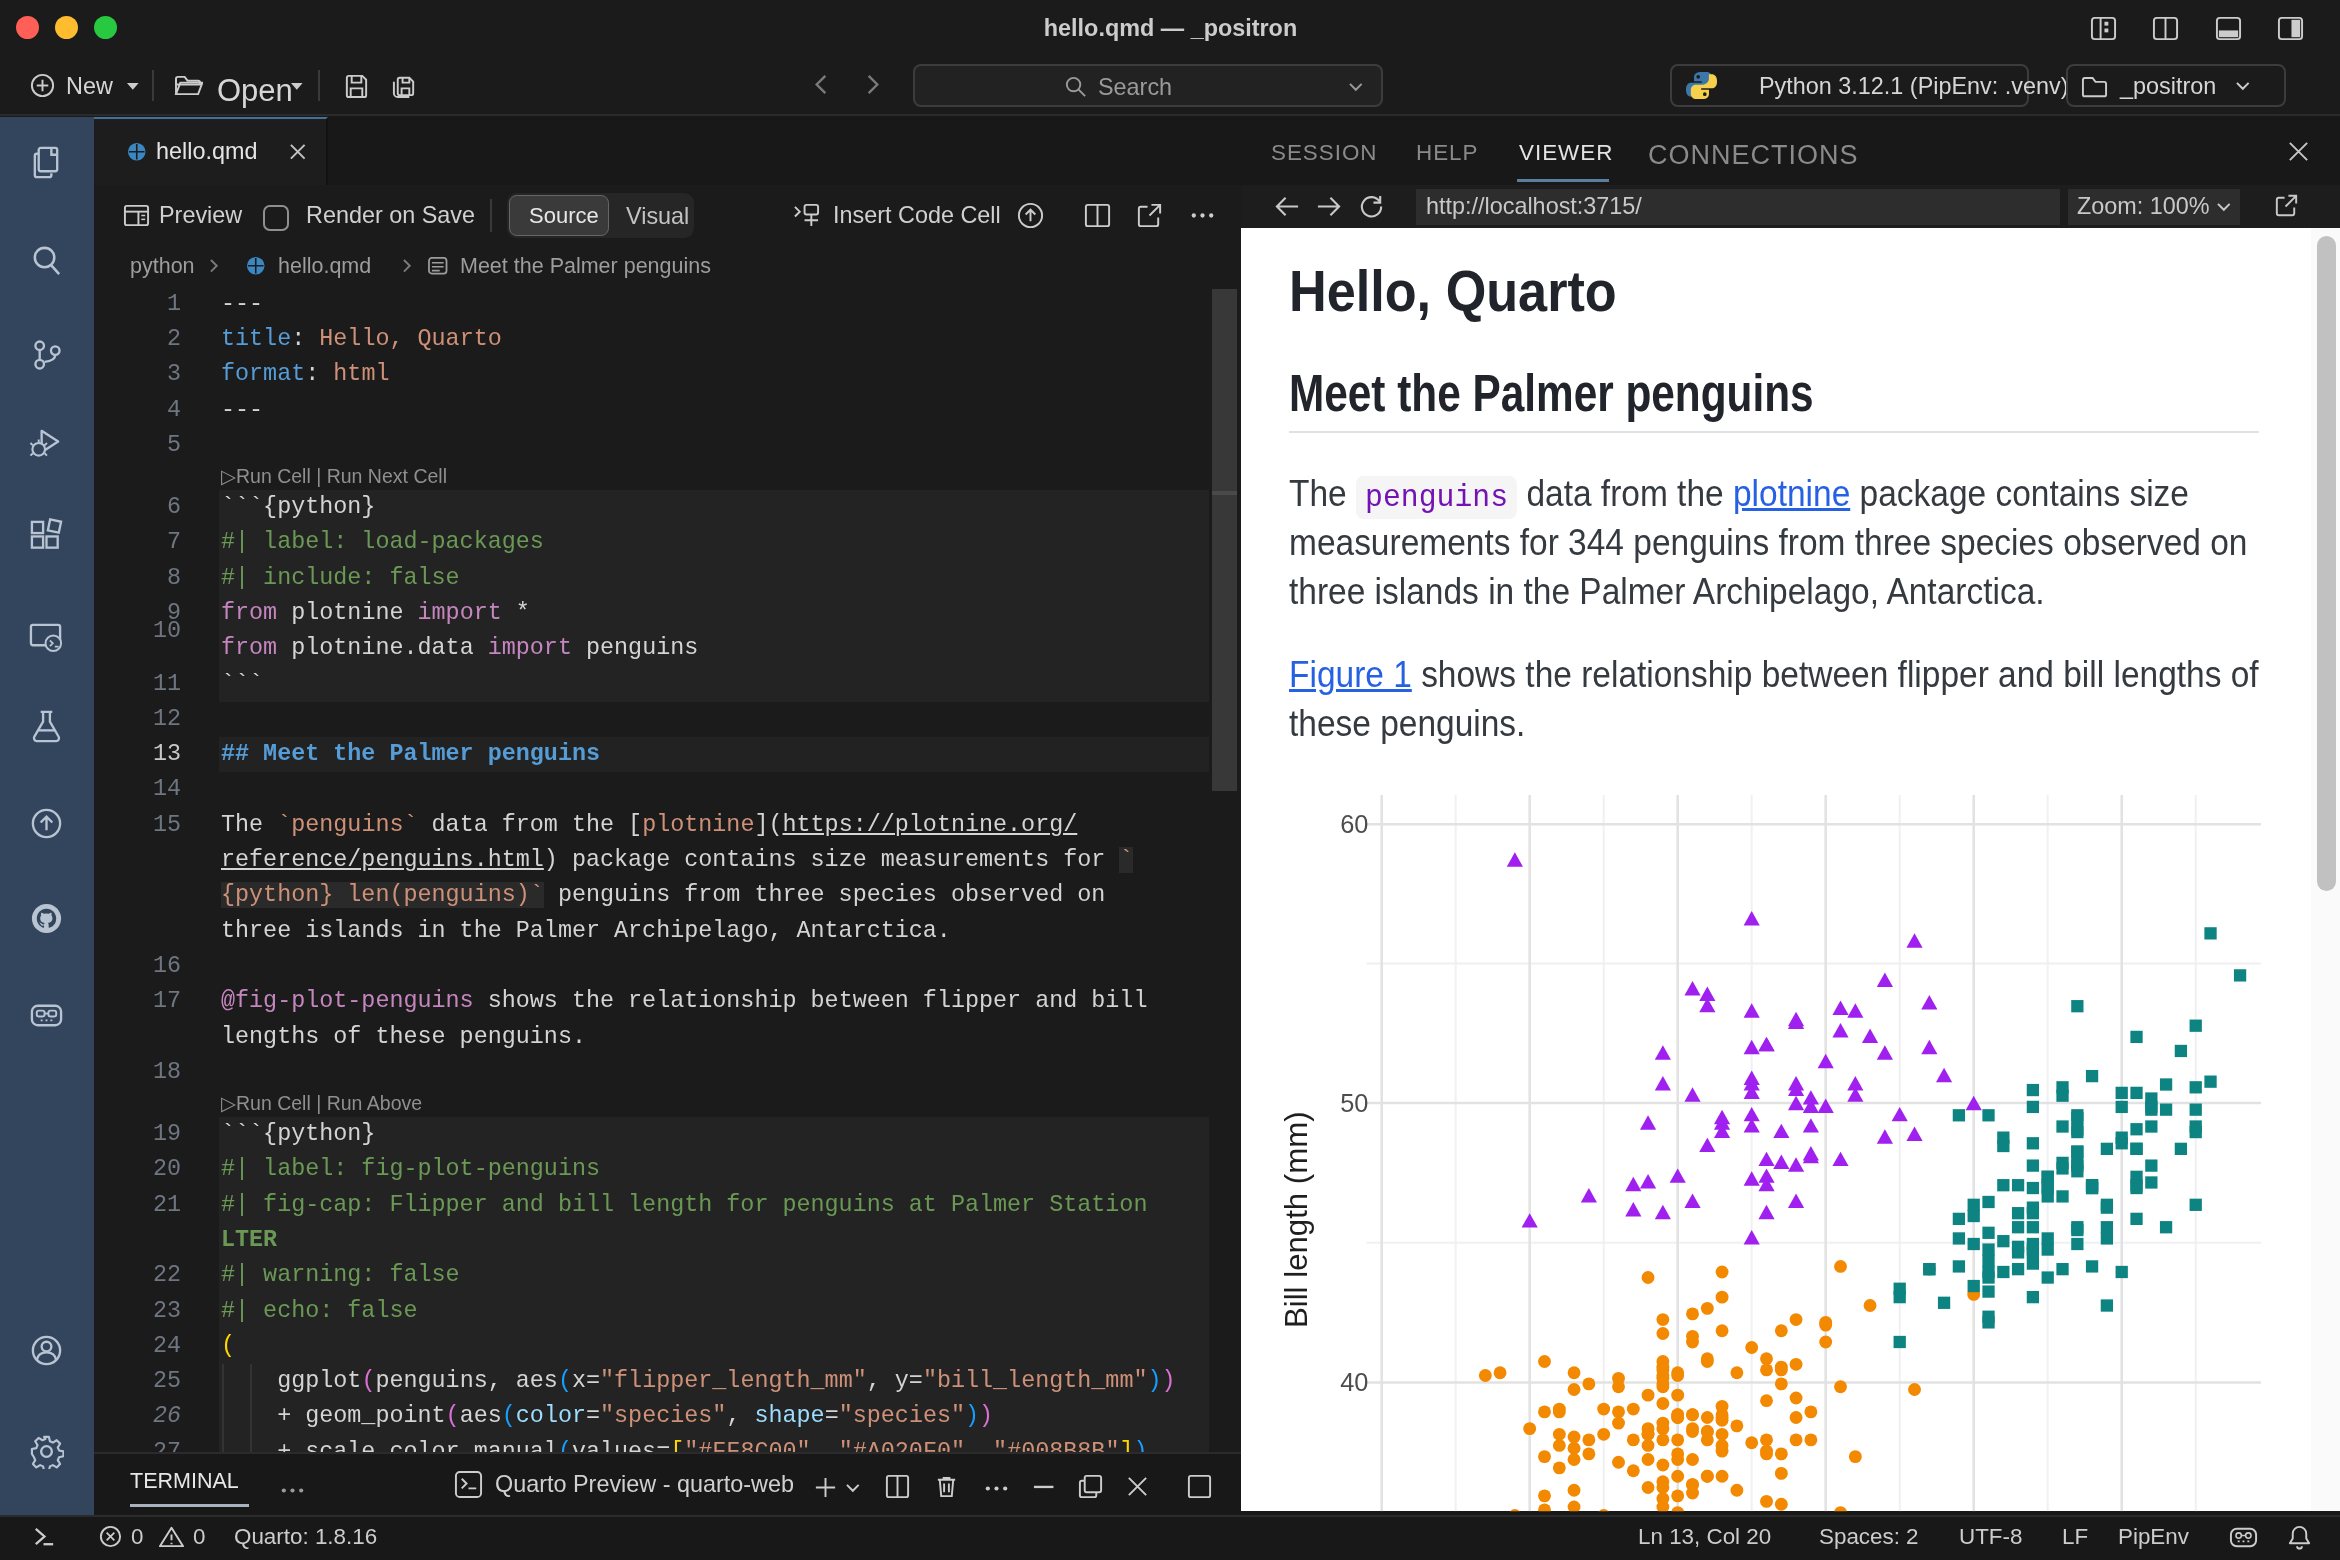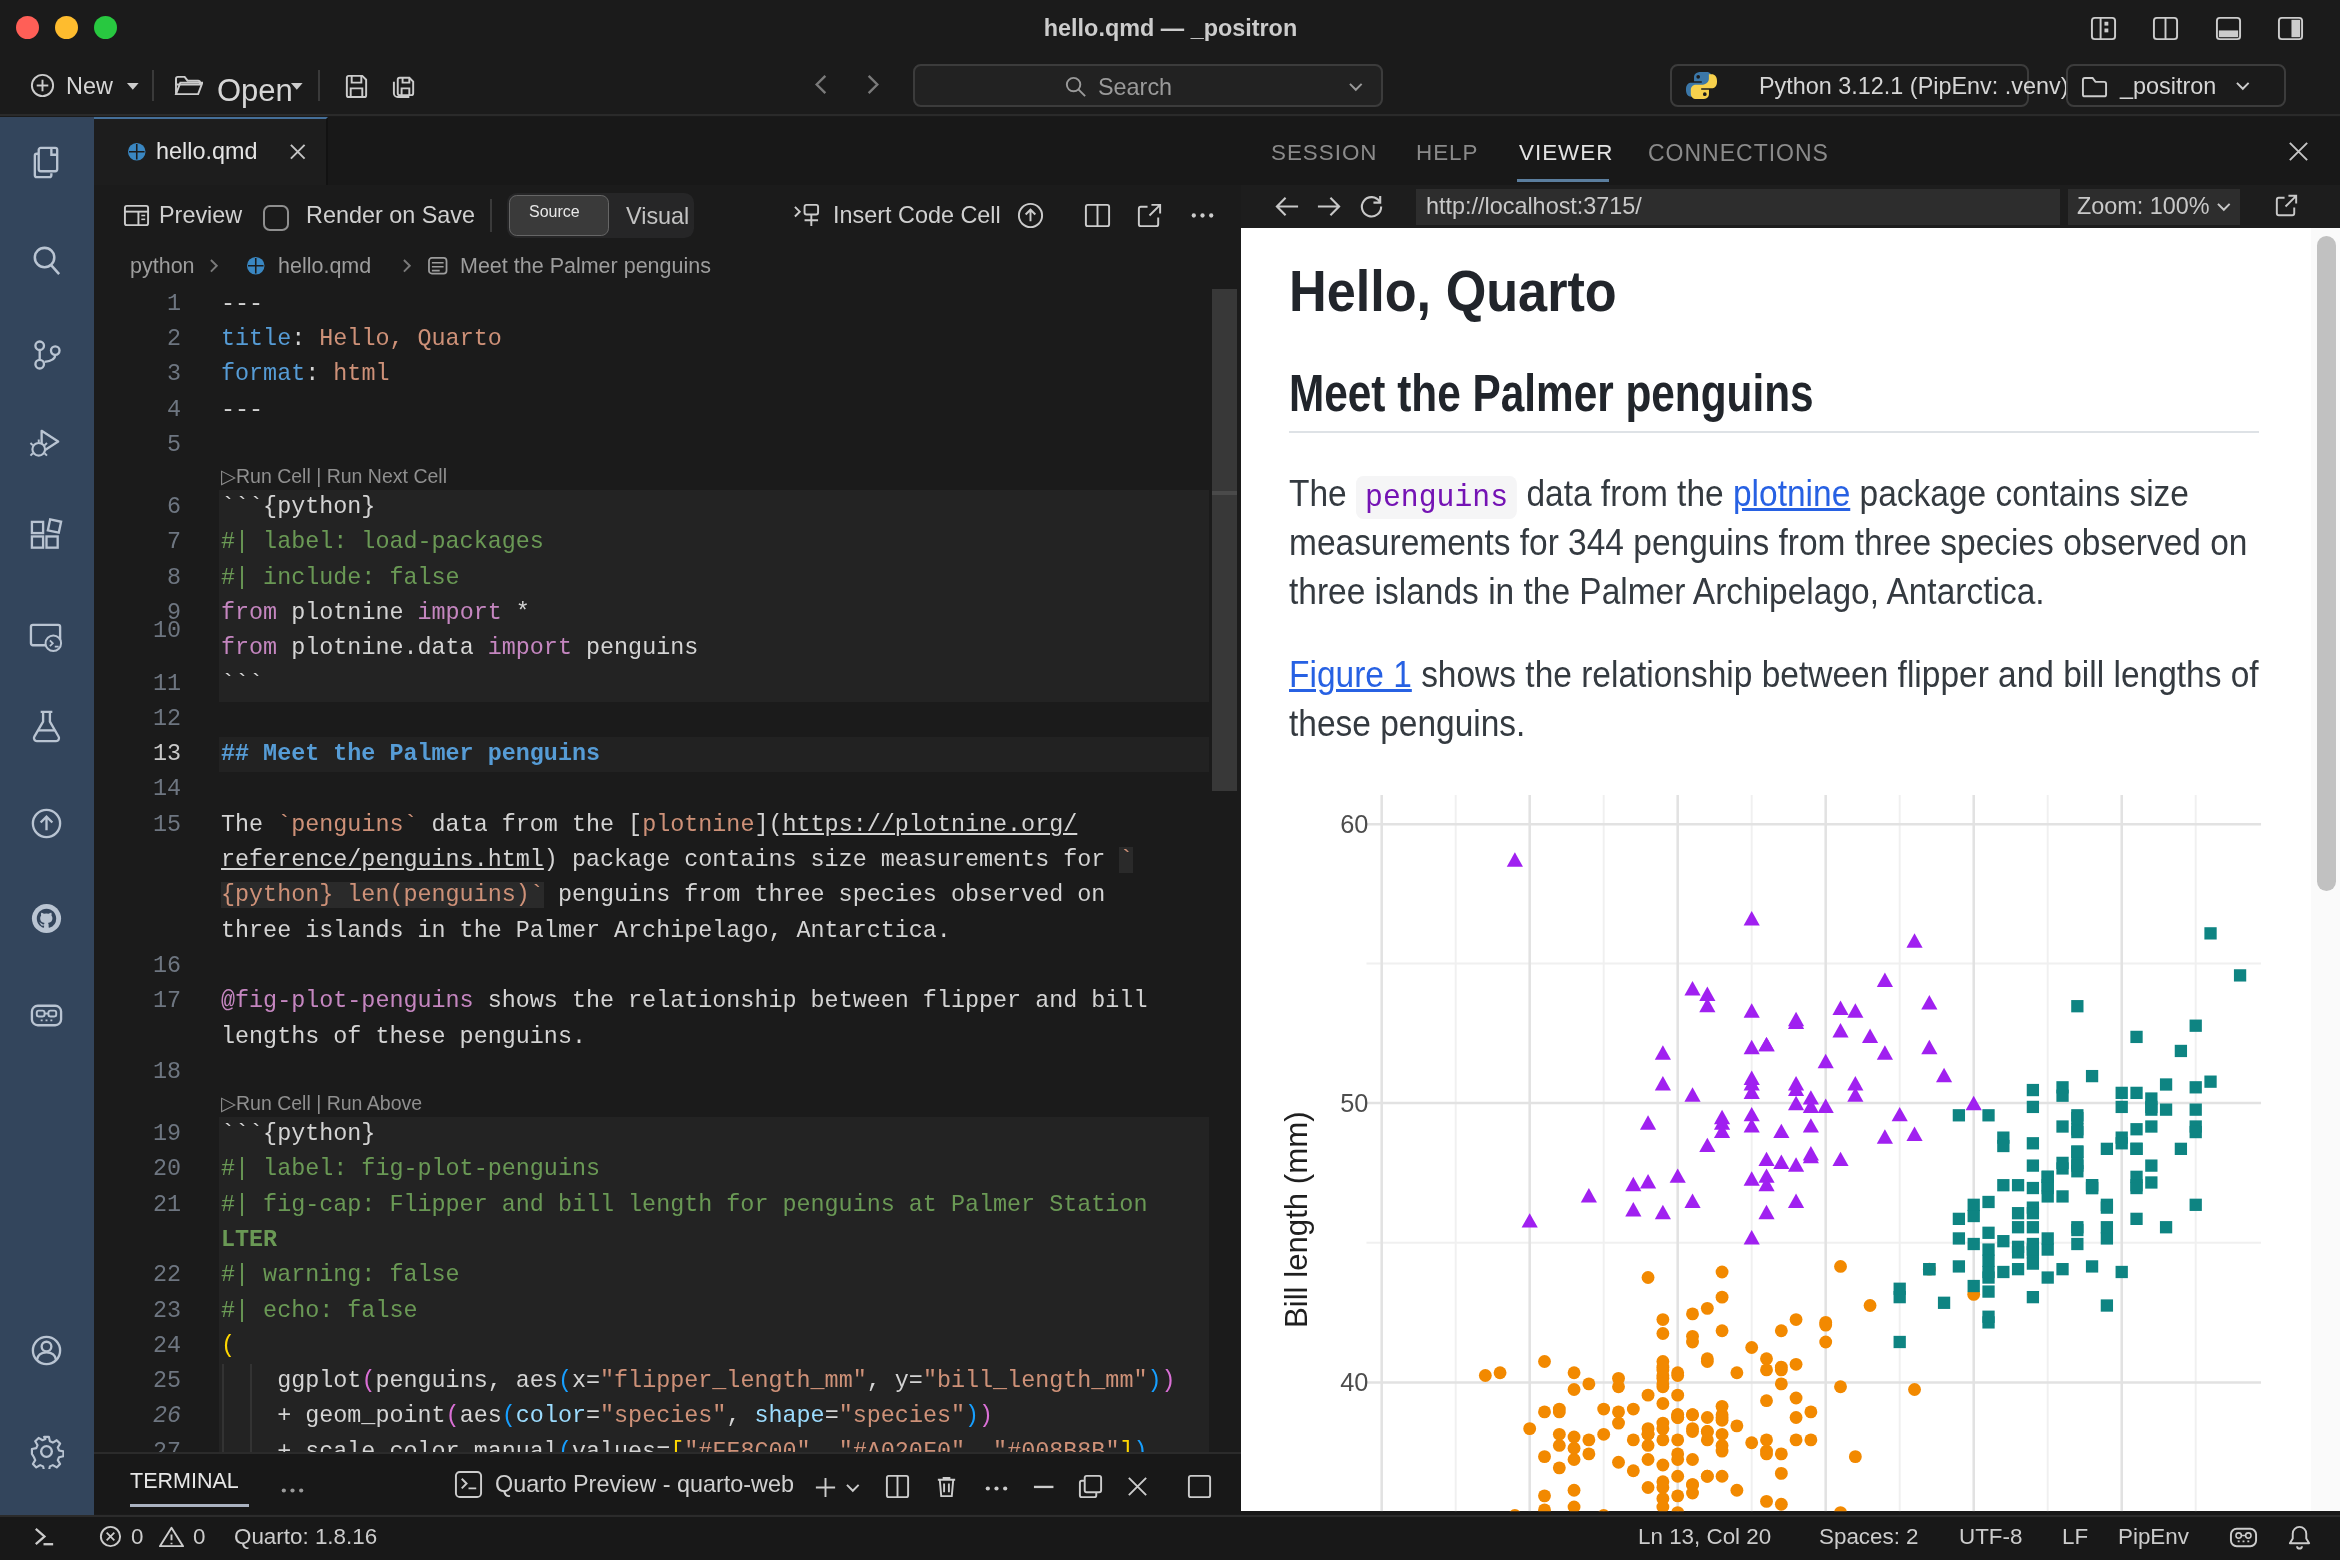--- a/index.html
+++ b/index.html
@@ -246,21 +246,21 @@
       <line x1="19" y1="14" x2="23" y2="14" stroke="#cccccc" stroke-width="1.6"></line>
       <line x1="19" y1="18" x2="23" y2="18" stroke="#cccccc" stroke-width="1.6"></line>
     </svg>
   </div>
 <div class="abs" style="left:159px;top:202px;font-size:23.4px;color:#d0d0d0;">Preview</div>
 <div class="abs" style="left:263px;top:205px;width:26px;height:26px;border:2.1px solid #8f8f8f;border-radius:6.8px;"></div>
 <div class="abs" style="left:306px;top:202px;font-size:23.4px;color:#d0d0d0;">Render on Save</div>
 <div class="abs" style="left:490px;top:199px;width:2px;height:33px;background:#3a3a3a;"></div>
 <div class="abs" style="left:507px;top:193px;width:187px;height:45px;background:#262627;border-radius:9.8px;"></div>
 <div class="abs" style="left:509px;top:195px;width:100px;height:41px;background:#3a3a3a;border:1.5px solid #666666;border-radius:7.8px;"></div>
-<div class="abs" style="left:529px;top:203px;font-size:16px;color:#e8e8e8;">Source</div>
+<div class="abs" style="left:529px;top:203px;font-size:22px;color:#e8e8e8;">Source</div>
 <div class="abs" style="left:626px;top:203px;font-size:23.4px;color:#c2c2c2;">Visual</div>
 <div class="abs" style="left:792px;top:202px;">
     <svg class="abs " width="29" height="27" viewBox="0 0 30 28" fill="none" xmlns="http://www.w3.org/2000/svg">
       <path d="M3 5 l5 5 -5 5" stroke="#cccccc" stroke-width="2"></path>
       <rect x="13" y="3" width="14" height="10" rx="2" stroke="#cccccc" stroke-width="2"></rect>
       <path d="M13 19 h14 M20 13 v12" stroke="#cccccc" stroke-width="2"></path>
     </svg>
   </div>
 <div class="abs" style="left:833px;top:202px;font-size:23.4px;color:#d0d0d0;">Insert Code Cell</div>
 <div class="abs" style="left:1016px;top:201px;">
@@ -481,21 +481,21 @@
     <svg class="abs" width="27" height="27" viewBox="0 0 28 28" fill="none" xmlns="http://www.w3.org/2000/svg">
       <path d="M14 4 a7 7 0 0 1 7 7 v5 l3 5 H4 l3-5 v-5 a7 7 0 0 1 7-7 z" stroke="#cccccc" stroke-width="2" stroke-linejoin="round"></path>
       <path d="M11.5 24 a2.5 2.5 0 0 0 5 0" stroke="#cccccc" stroke-width="2"></path>
     </svg>
   </div>
 <div class="abs" style="left:1241px;top:117px;width:1100px;height:1398px;background:#181818;"></div>
 <div class="abs" style="left:1271px;top:140px;font-size:22.4px;color:#8a8a8a;letter-spacing:1px;">SESSION</div>
 <div class="abs" style="left:1416px;top:140px;font-size:22.4px;color:#8a8a8a;letter-spacing:1px;">HELP</div>
 <div class="abs" style="left:1519px;top:140px;font-size:22.4px;color:#e3e3e3;letter-spacing:1px;">VIEWER</div>
 <div class="abs" style="left:1517px;top:179px;width:92px;height:2.9px;background:#5b7e9e;"></div>
-<div class="abs" style="left:1648px;top:140px;font-size:23px;color:#8a8a8a;letter-spacing:1px;">CONNECTIONS</div>
+<div class="abs" style="left:1648px;top:140px;font-size:27px;color:#8a8a8a;letter-spacing:1px;">CONNECTIONS</div>
 <div class="abs" style="left:2286px;top:139px;">
     <svg class="abs" width="25" height="25" viewBox="0 0 26 26" fill="none" xmlns="http://www.w3.org/2000/svg">
       <path d="M4 4 L22 22 M22 4 L4 22" stroke="#c5c5c5" stroke-width="2"></path>
     </svg>
   </div>
 <div class="abs" style="left:1241px;top:185px;width:1100px;height:43px;background:#1d1d1d;"></div>
 <div class="abs" style="left:1274px;top:194px;">
     <svg class="abs" width="27" height="25" viewBox="0 0 28 26" fill="none" xmlns="http://www.w3.org/2000/svg">
       <path d="M12 4 L3 13 L12 22 M3 13 H25" stroke="#c8c8c8" stroke-width="2.2"></path>
     </svg>

